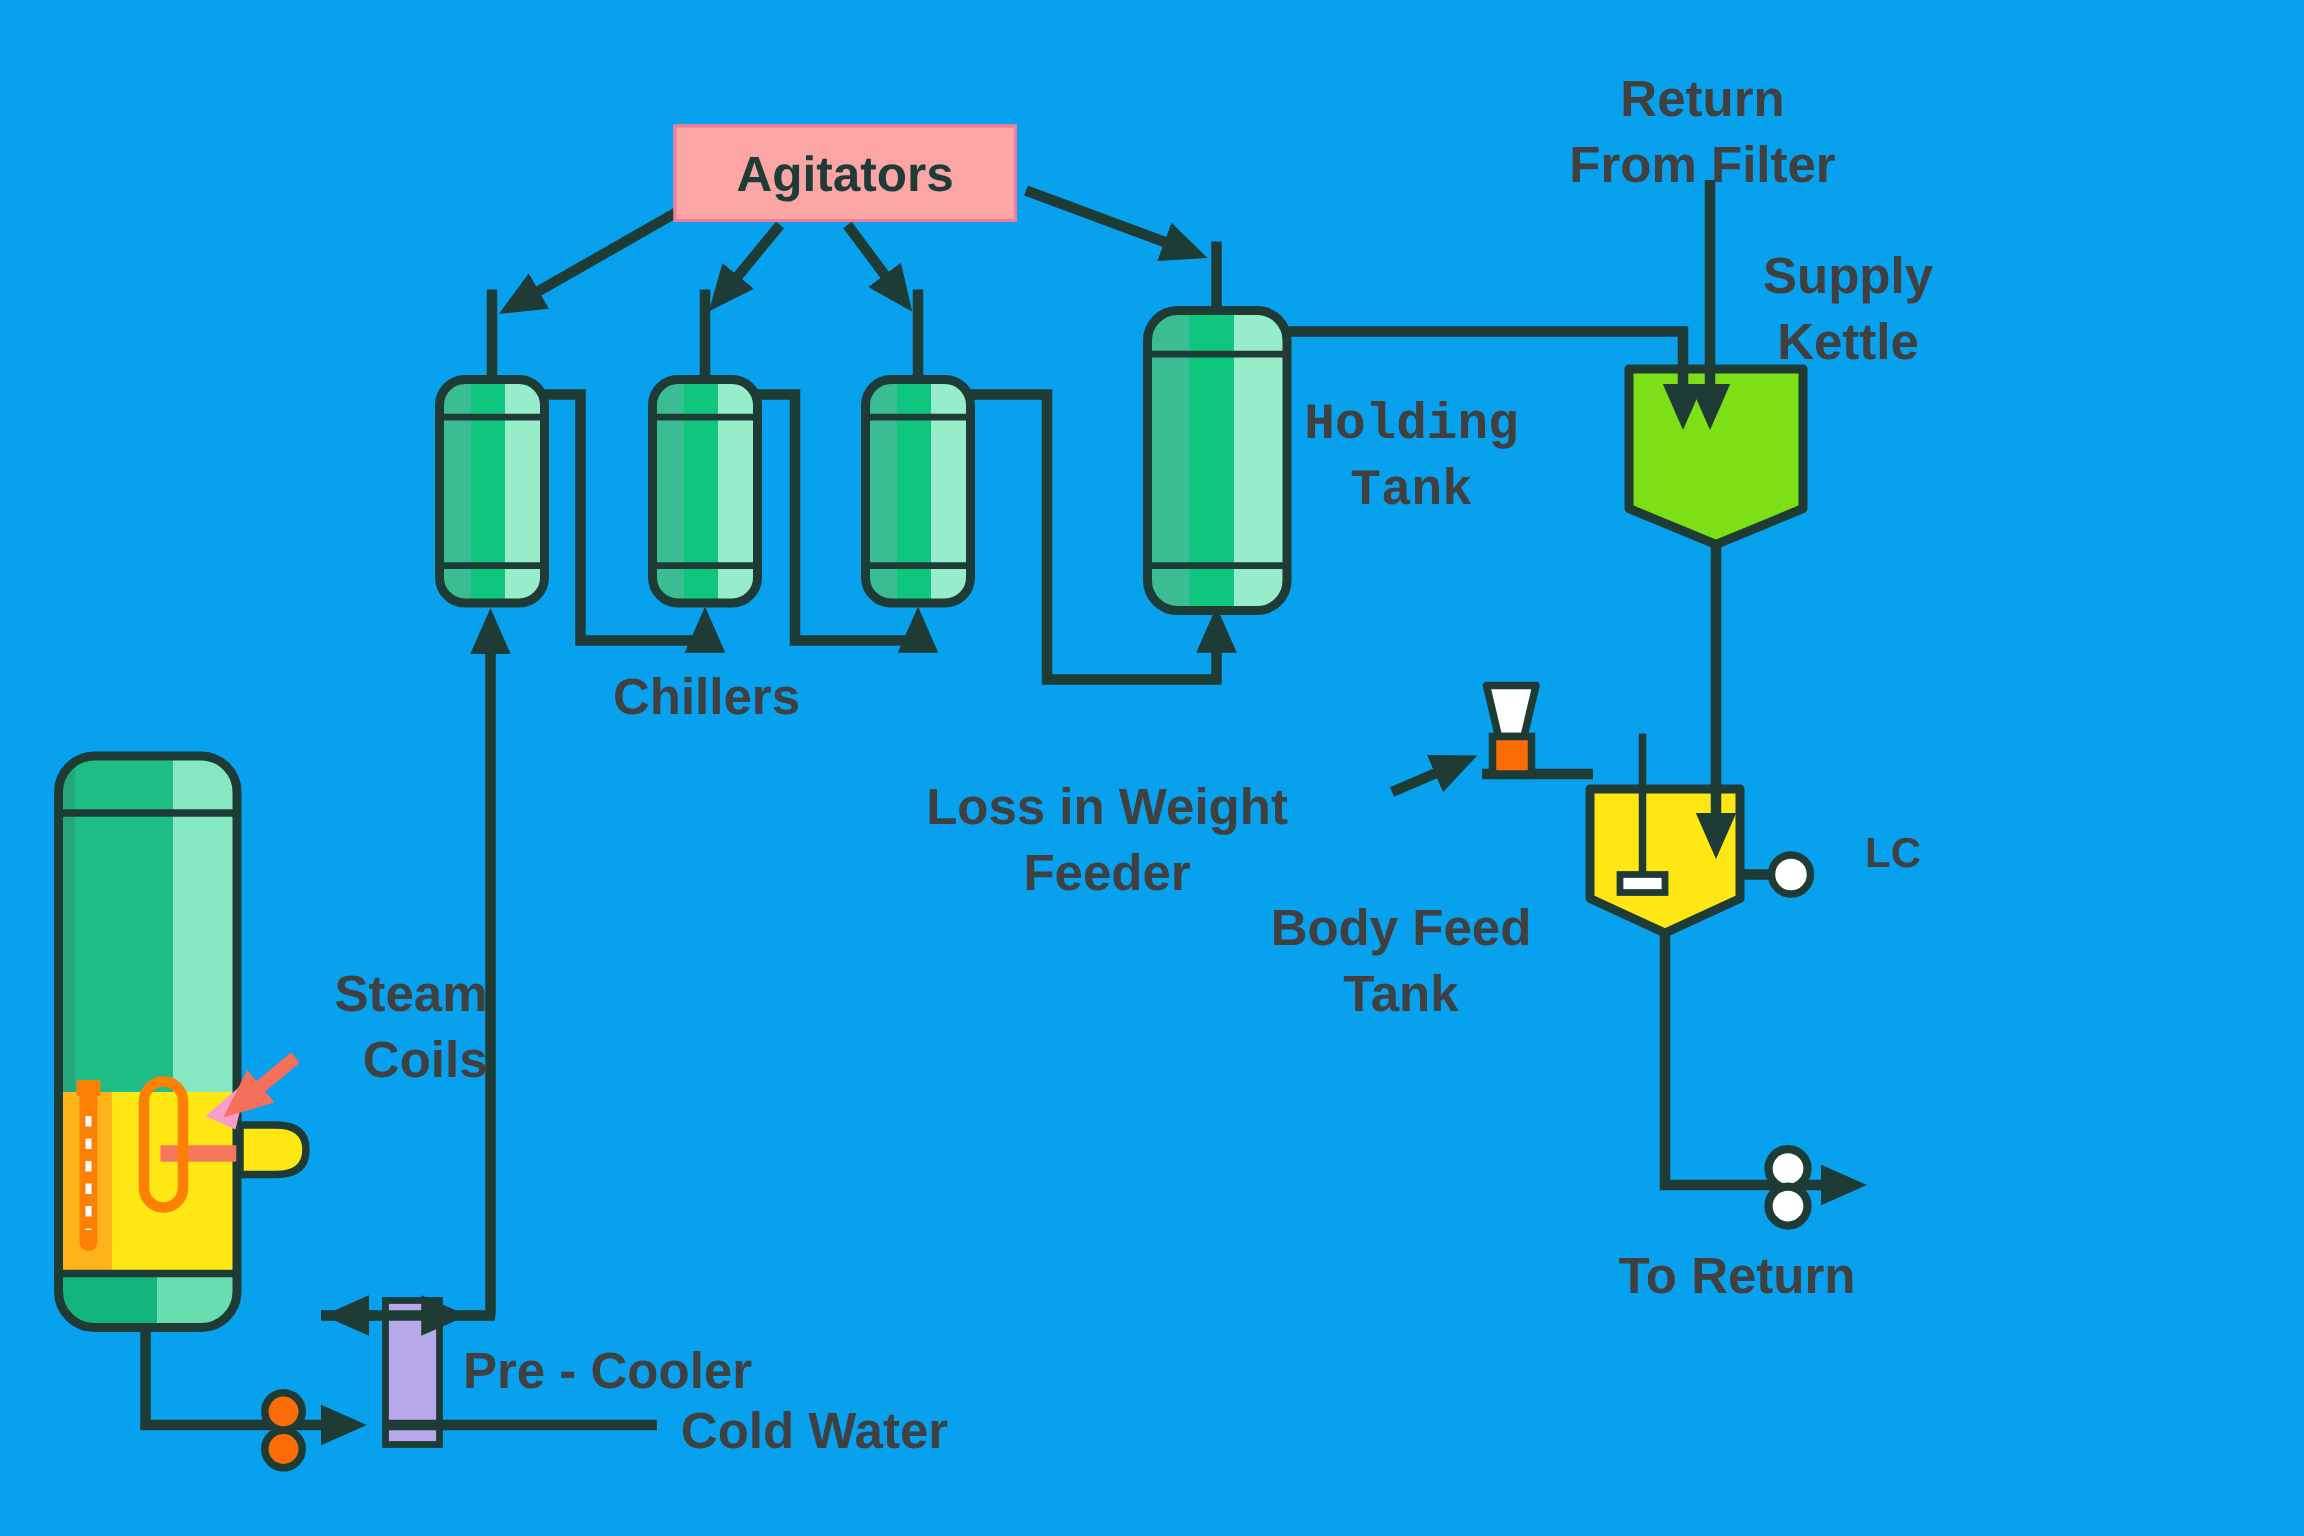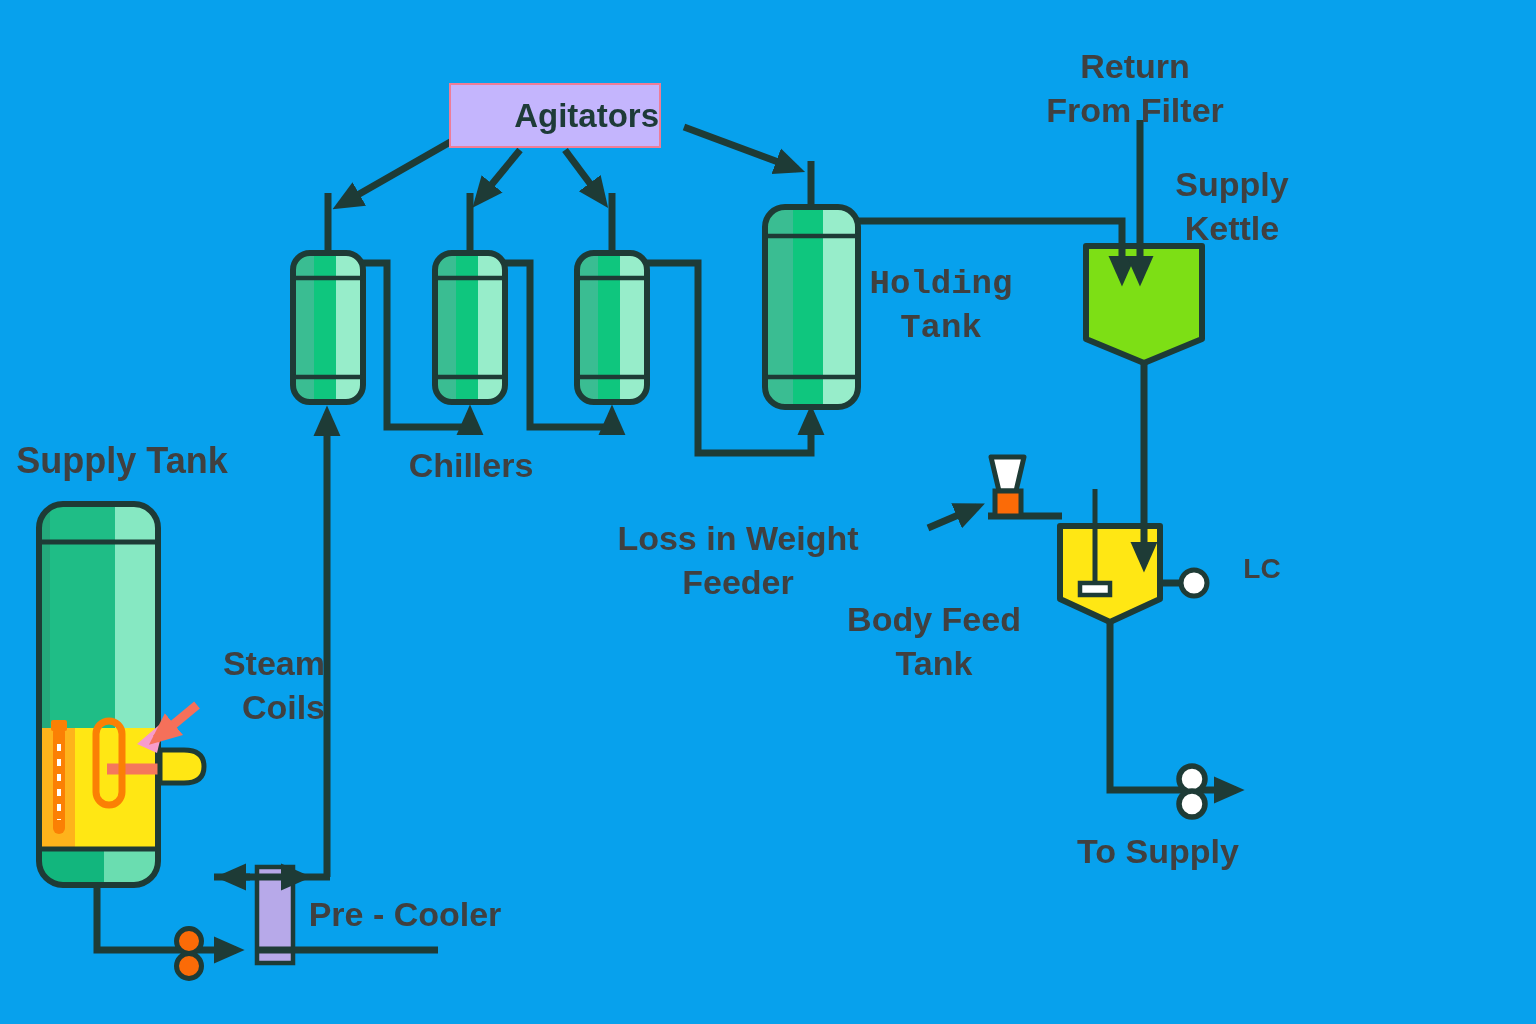--- a/index.html
+++ b/index.html
@@ -13,23 +13,23 @@
   #lbl-pre-cooler{left:300px;top:893px;width:210px;}
   #lbl-cold-water{left:438px;top:933px;width:210px;}
   #lbl-chillers{left:371px;top:444px;width:200px;}
   #lbl-holding-tank{left:841px;top:263px;width:200px;font-family:Liberation Mono, monospace;}
   #lbl-liwf{left:588px;top:517px;width:300px;}
   #lbl-return{left:985px;top:45px;width:300px;}
   #lbl-supply-kettle{left:1132px;top:163px;width:200px;}
   #lbl-body-feed{left:784px;top:598px;width:300px;text-align:center;}
   #lbl-lc{left:1222px;top:551px;width:80px;font-size:28px;}
   #lbl-to-filter{left:1058px;top:830px;width:200px;}
-  #agitators-box{position:absolute;left:449px;top:83px;width:212px;height:65px;
-       background:#c4b5fd;border:2px solid #EF7D97;box-sizing:border-box;
-       display:flex;align-items:center;justify-content:flex-end;
+  #agitators-box{position:absolute;left:449px;top:83px;width:229px;height:65px;
+       background:#fca5a5;border:2px solid #EF7D97;box-sizing:border-box;
+       display:flex;align-items:center;justify-content:center;
        font-weight:700;font-size:33px;color:#1E3B38;}
 </style>
 </head>
 <body>
 
 <div id="canvas">
 
 <svg id="diagram-svg" width="1536" height="1024" viewBox="0 0 1536 1024">
   <defs>
     <marker id="arr" viewBox="0 0 10 10" refX="7.2" refY="5" markerWidth="4.4" markerHeight="4.4" orient="auto-start-reverse" markerUnits="strokeWidth">
@@ -171,31 +171,31 @@
     <circle cx="1192" cy="779" r="13" fill="#FFFFFF" stroke="#1E3B36" stroke-width="5.5"></circle>
     <circle cx="1192" cy="804" r="13" fill="#FFFFFF" stroke="#1E3B36" stroke-width="5.5"></circle>
   </g>
 
   <circle cx="1194" cy="583" r="13" fill="#FFFFFF" stroke="#1E3B36" stroke-width="5"></circle>
 </svg>
 
 <div id="agitators-box">
   <span>Agitators</span>
 </div>
-<div class="lbl" id="lbl-supply-tank">Supply Tank</div>
 <div class="lbl" id="lbl-steam-coils">Steam
 Coils</div>
 <div class="lbl" id="lbl-pre-cooler">Pre - Cooler</div>
+<div class="lbl" id="lbl-cold-water">Cold Water</div>
 <div class="lbl" id="lbl-chillers">Chillers</div>
 <div class="lbl" id="lbl-holding-tank">Holding
 Tank</div>
 <div class="lbl" id="lbl-liwf">Loss in Weight
 Feeder</div>
 <div class="lbl" id="lbl-return">Return
 From Filter</div>
 <div class="lbl" id="lbl-supply-kettle">Supply
 Kettle</div>
 <div class="lbl" id="lbl-body-feed">Body Feed
 Tank</div>
 <div class="lbl" id="lbl-lc">LC</div>
-<div class="lbl" id="lbl-to-filter">To Supply</div>
+<div class="lbl" id="lbl-to-filter">To Return</div>
 
 </div>
 
 </body></html>

